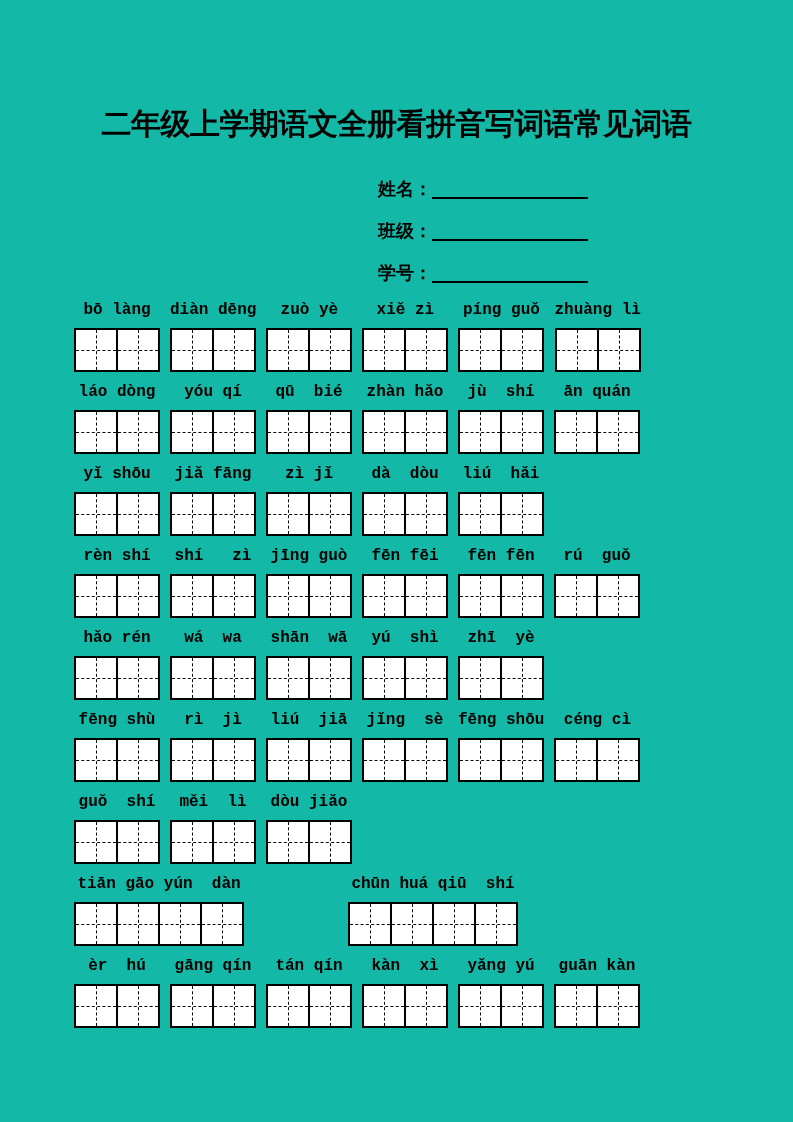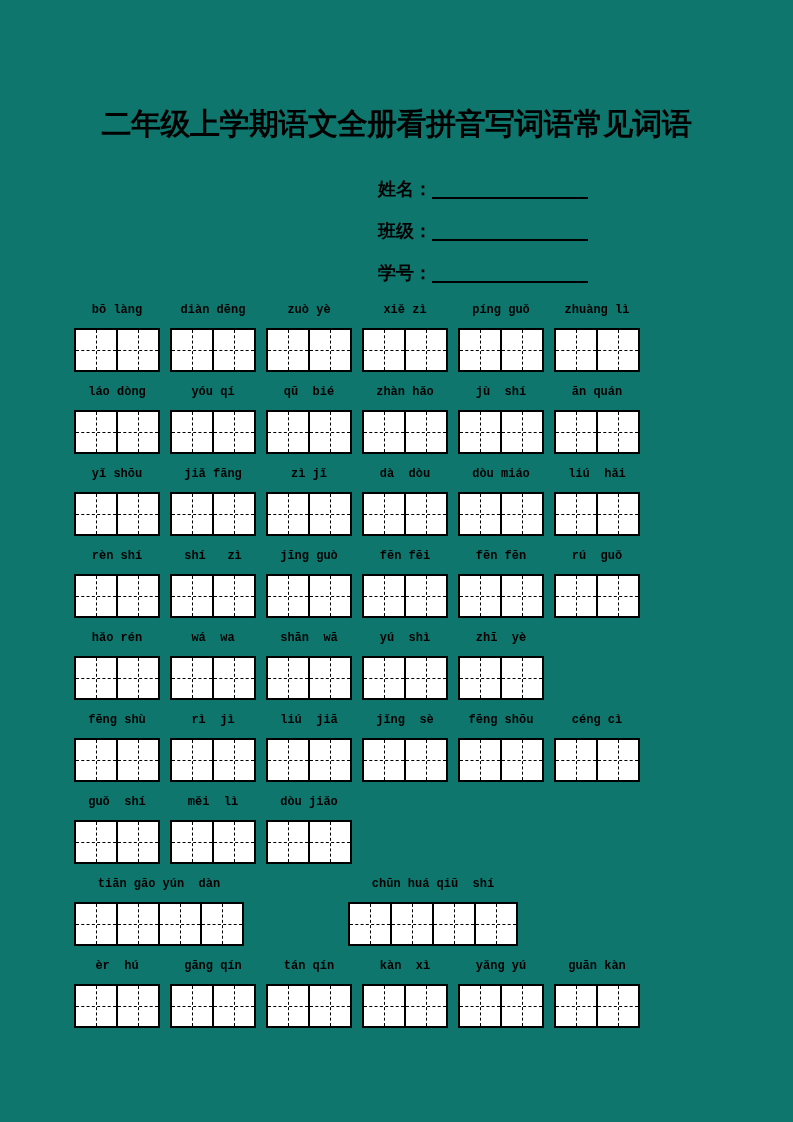--- a/index.html
+++ b/index.html
@@ -3,21 +3,21 @@
 <meta charset="utf-8">
 <style>
   html, body { margin: 0; padding: 0; }
   body {
     width: 793px; height: 1122px;
     background: #ffffff;
     font-family: "Liberation Sans", sans-serif;
     color: #000;
     overflow: hidden;
   }
-  .page { position: relative; width: 793px; height: 1122px; background: #0f766e; }
+  .page { position: relative; width: 793px; height: 1122px; background: #14b8a6; }
 
   .title {
     margin: 0;
     padding-top: 102px;
     text-align: center;
     font-size: 30px;
     line-height: 44px;
     font-weight: 900;
     letter-spacing: -0.5px;
     white-space: nowrap;
@@ -32,21 +32,21 @@
     border-bottom: 2px solid #000;
   }
 
   .worksheet { margin: 6px 0 0 74px; }
   .word-row { display: flex; gap: 10px; margin-bottom: 10px; }
   .word-row.phrase-row { gap: 104px; }
   .word-unit { display: flex; flex-direction: column; align-items: center; }
   .pinyin {
     font-family: "Liberation Mono", "DejaVu Sans Mono", monospace;
     font-weight: bold;
-    font-size: 12px;
+    font-size: 16px;
     height: 20px; line-height: 20px;
     margin-bottom: 8px;
     white-space: pre;
   }
   .grid-box { display: flex; border: 2px solid #000; background: #fff; }
   .cell { position: relative; width: 40px; height: 40px; }
   .cell + .cell { border-left: 2px solid #000; }
   .cell::before {
     content: ""; position: absolute; top: 0; bottom: 0; left: 50%;
     border-left: 1px dashed #000;
@@ -190,27 +190,20 @@
           </div>
         </div>
         <div class="word-unit">
           <div class="pinyin">dà  dòu</div>
           <div class="grid-box">
             <div class="cell"></div>
             <div class="cell"></div>
           </div>
         </div>
         <div class="word-unit">
-          <div class="pinyin">dòu miáo</div>
-          <div class="grid-box">
-            <div class="cell"></div>
-            <div class="cell"></div>
-          </div>
-        </div>
-        <div class="word-unit">
           <div class="pinyin">liú  hǎi</div>
           <div class="grid-box">
             <div class="cell"></div>
             <div class="cell"></div>
           </div>
         </div>
       </div>
       <div class="word-row">
         <div class="word-unit">
           <div class="pinyin">rèn shí</div>

